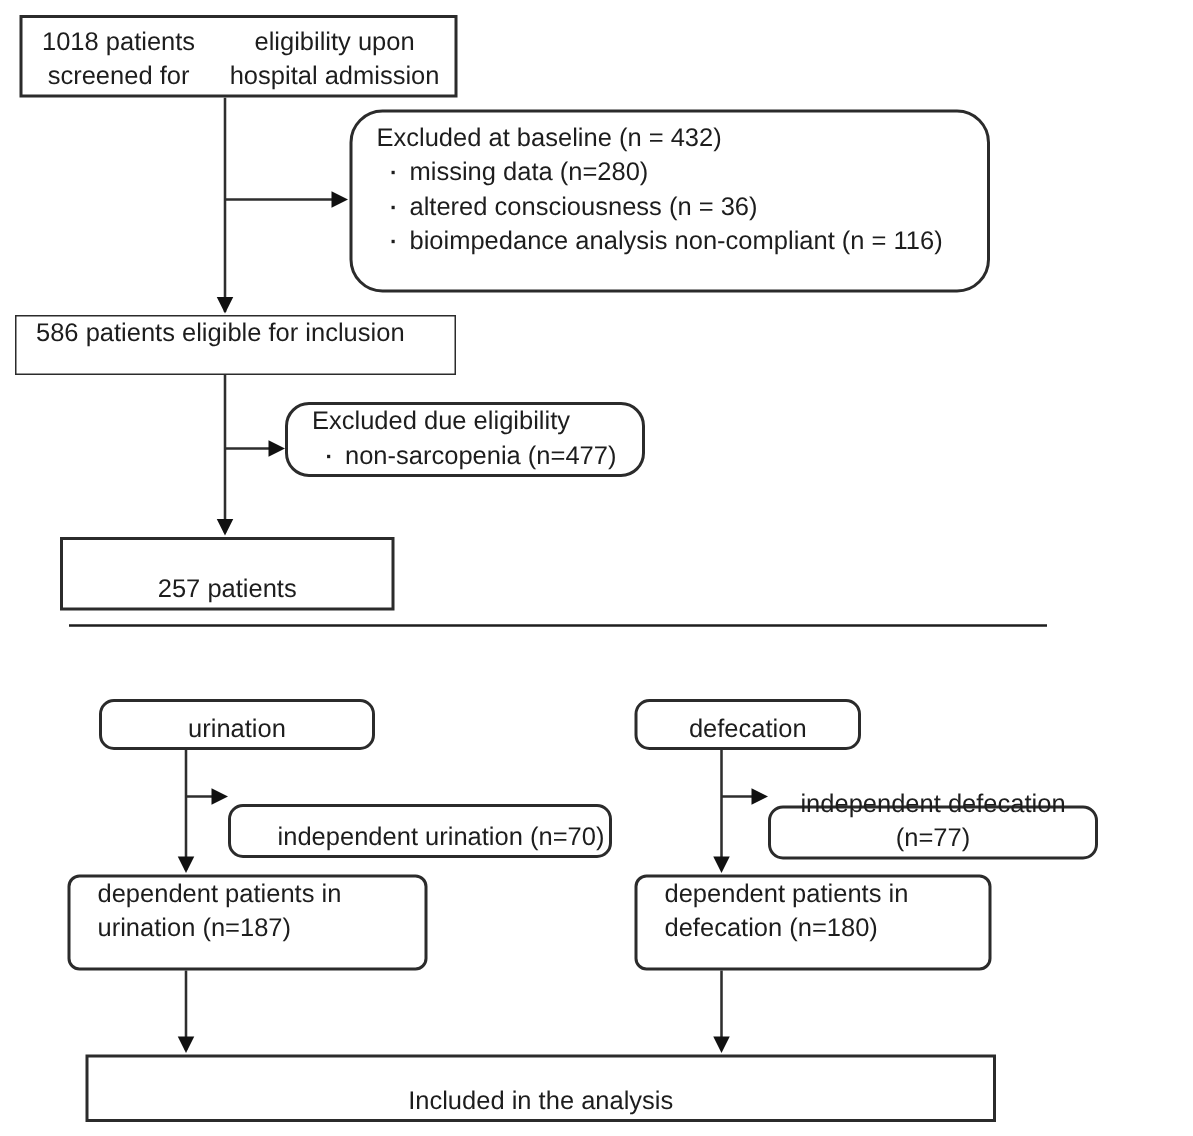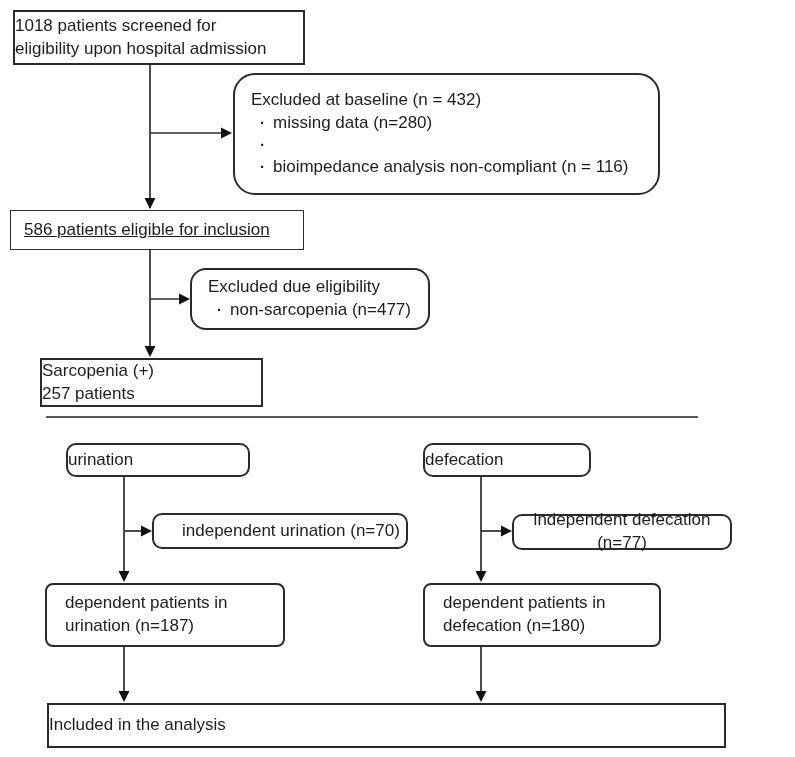--- a/index.html
+++ b/index.html
@@ -19,35 +19,34 @@
   }
   .box {
     position: absolute;
     box-sizing: border-box;
     background: #ffffff;
     border: 2px solid #2b2b2b;
     line-height: 1.35;
   }
   .center {
     display: flex;
-    flex-direction: column;
-    align-items: flex-start;
+    flex-direction: row;
+    align-items: flex-end;
     justify-content: center;
     text-align: center;
   }
   .vcenter {
     display: flex;
     flex-direction: column;
-    justify-content: center;
   }
   .rounded-lg { border-radius: 22px; }
   .rounded-md { border-radius: 16px; }
-  .rounded-sm { border-radius: 10px; }
+  .rounded-sm { border-radius: 10px; margin-top: 23px; }
   .rounded-dep { border-radius: 8px; }
-  .thin { border-width: 1.6px; text-decoration: underline; }
+  .thin { border-width: 1.6px; }
 
   .bullet-line {
     display: flex;
     align-items: baseline;
     margin-left: 9px;
   }
   .bullet-dot {
     margin-right: 8px;
     font-weight: bold;
     font-size: 15px;
@@ -137,49 +136,49 @@
   </div>
 
   <div class="box rounded-lg vcenter" style="left:233px; top:73px; width:427px; height:122px; padding:6px 14px 6px 16px;">
     <div>Excluded at baseline (n = 432)</div>
     <div class="bullet-line">
       <span class="bullet-dot">·</span>
       <span>missing data (n=280)</span>
     </div>
     <div class="bullet-line">
       <span class="bullet-dot">·</span>
+      <span>altered consciousness (n = 36)</span>
     </div>
     <div class="bullet-line">
       <span class="bullet-dot">·</span>
       <span>bioimpedance analysis non-compliant (n = 116)</span>
     </div>
   </div>
 
   <div class="box thin vcenter" style="left:10px; top:210px; width:294px; height:40px; padding-left:13px;">
     <div>586 patients eligible for inclusion</div>
   </div>
 
-  <div class="box rounded-md vcenter" style="left:190px; top:268px; width:240px; height:62px; padding-left:16px;">
+  <div class="box rounded-md vcenter" style="left:190px; top:268px; width:240px; height:50px; padding-left:16px;">
     <div>Excluded due eligibility</div>
     <div class="bullet-line">
       <span class="bullet-dot">·</span>
       <span>non-sarcopenia (n=477)</span>
     </div>
   </div>
 
   <div class="box center" style="left:40px; top:358px; width:223px; height:49px;">
-    <div>Sarcopenia (+)</div>
     <div>257 patients</div>
   </div>
 
   <div class="box rounded-sm center" style="left:66px; top:443px; width:184px; height:34px;">
     <div>urination</div>
   </div>
 
-  <div class="box rounded-sm center" style="left:423px; top:443px; width:168px; height:34px;">
+  <div class="box rounded-sm center" style="left:423px; top:443px; width:151px; height:34px;">
     <div>defecation</div>
   </div>
 
   <div class="box rounded-sm center" style="left:152px; top:513px; width:256px; height:36px;padding-left:28px;">
     <div>independent urination (n=70)</div>
   </div>
 
   <div class="box rounded-sm center" style="left:512px; top:514px; width:220px; height:36px;">
     <div>independent defecation (n=77)</div>
   </div>
@@ -187,17 +186,17 @@
   <div class="box rounded-dep vcenter" style="left:45px; top:583px; width:240px; height:64px; padding-left:18px;">
     <div>dependent patients in</div>
     <div>urination (n=187)</div>
   </div>
 
   <div class="box rounded-dep vcenter" style="left:423px; top:583px; width:238px; height:64px; padding-left:18px;">
     <div>dependent patients in</div>
     <div>defecation (n=180)</div>
   </div>
 
-  <div class="box center" style="left:47px; top:703px; width:679px; height:45px;">
+  <div class="box center" style="left:57px; top:703px; width:607px; height:45px;">
     <div>Included in the analysis</div>
   </div>
 
 </div>
 
 </body></html>

